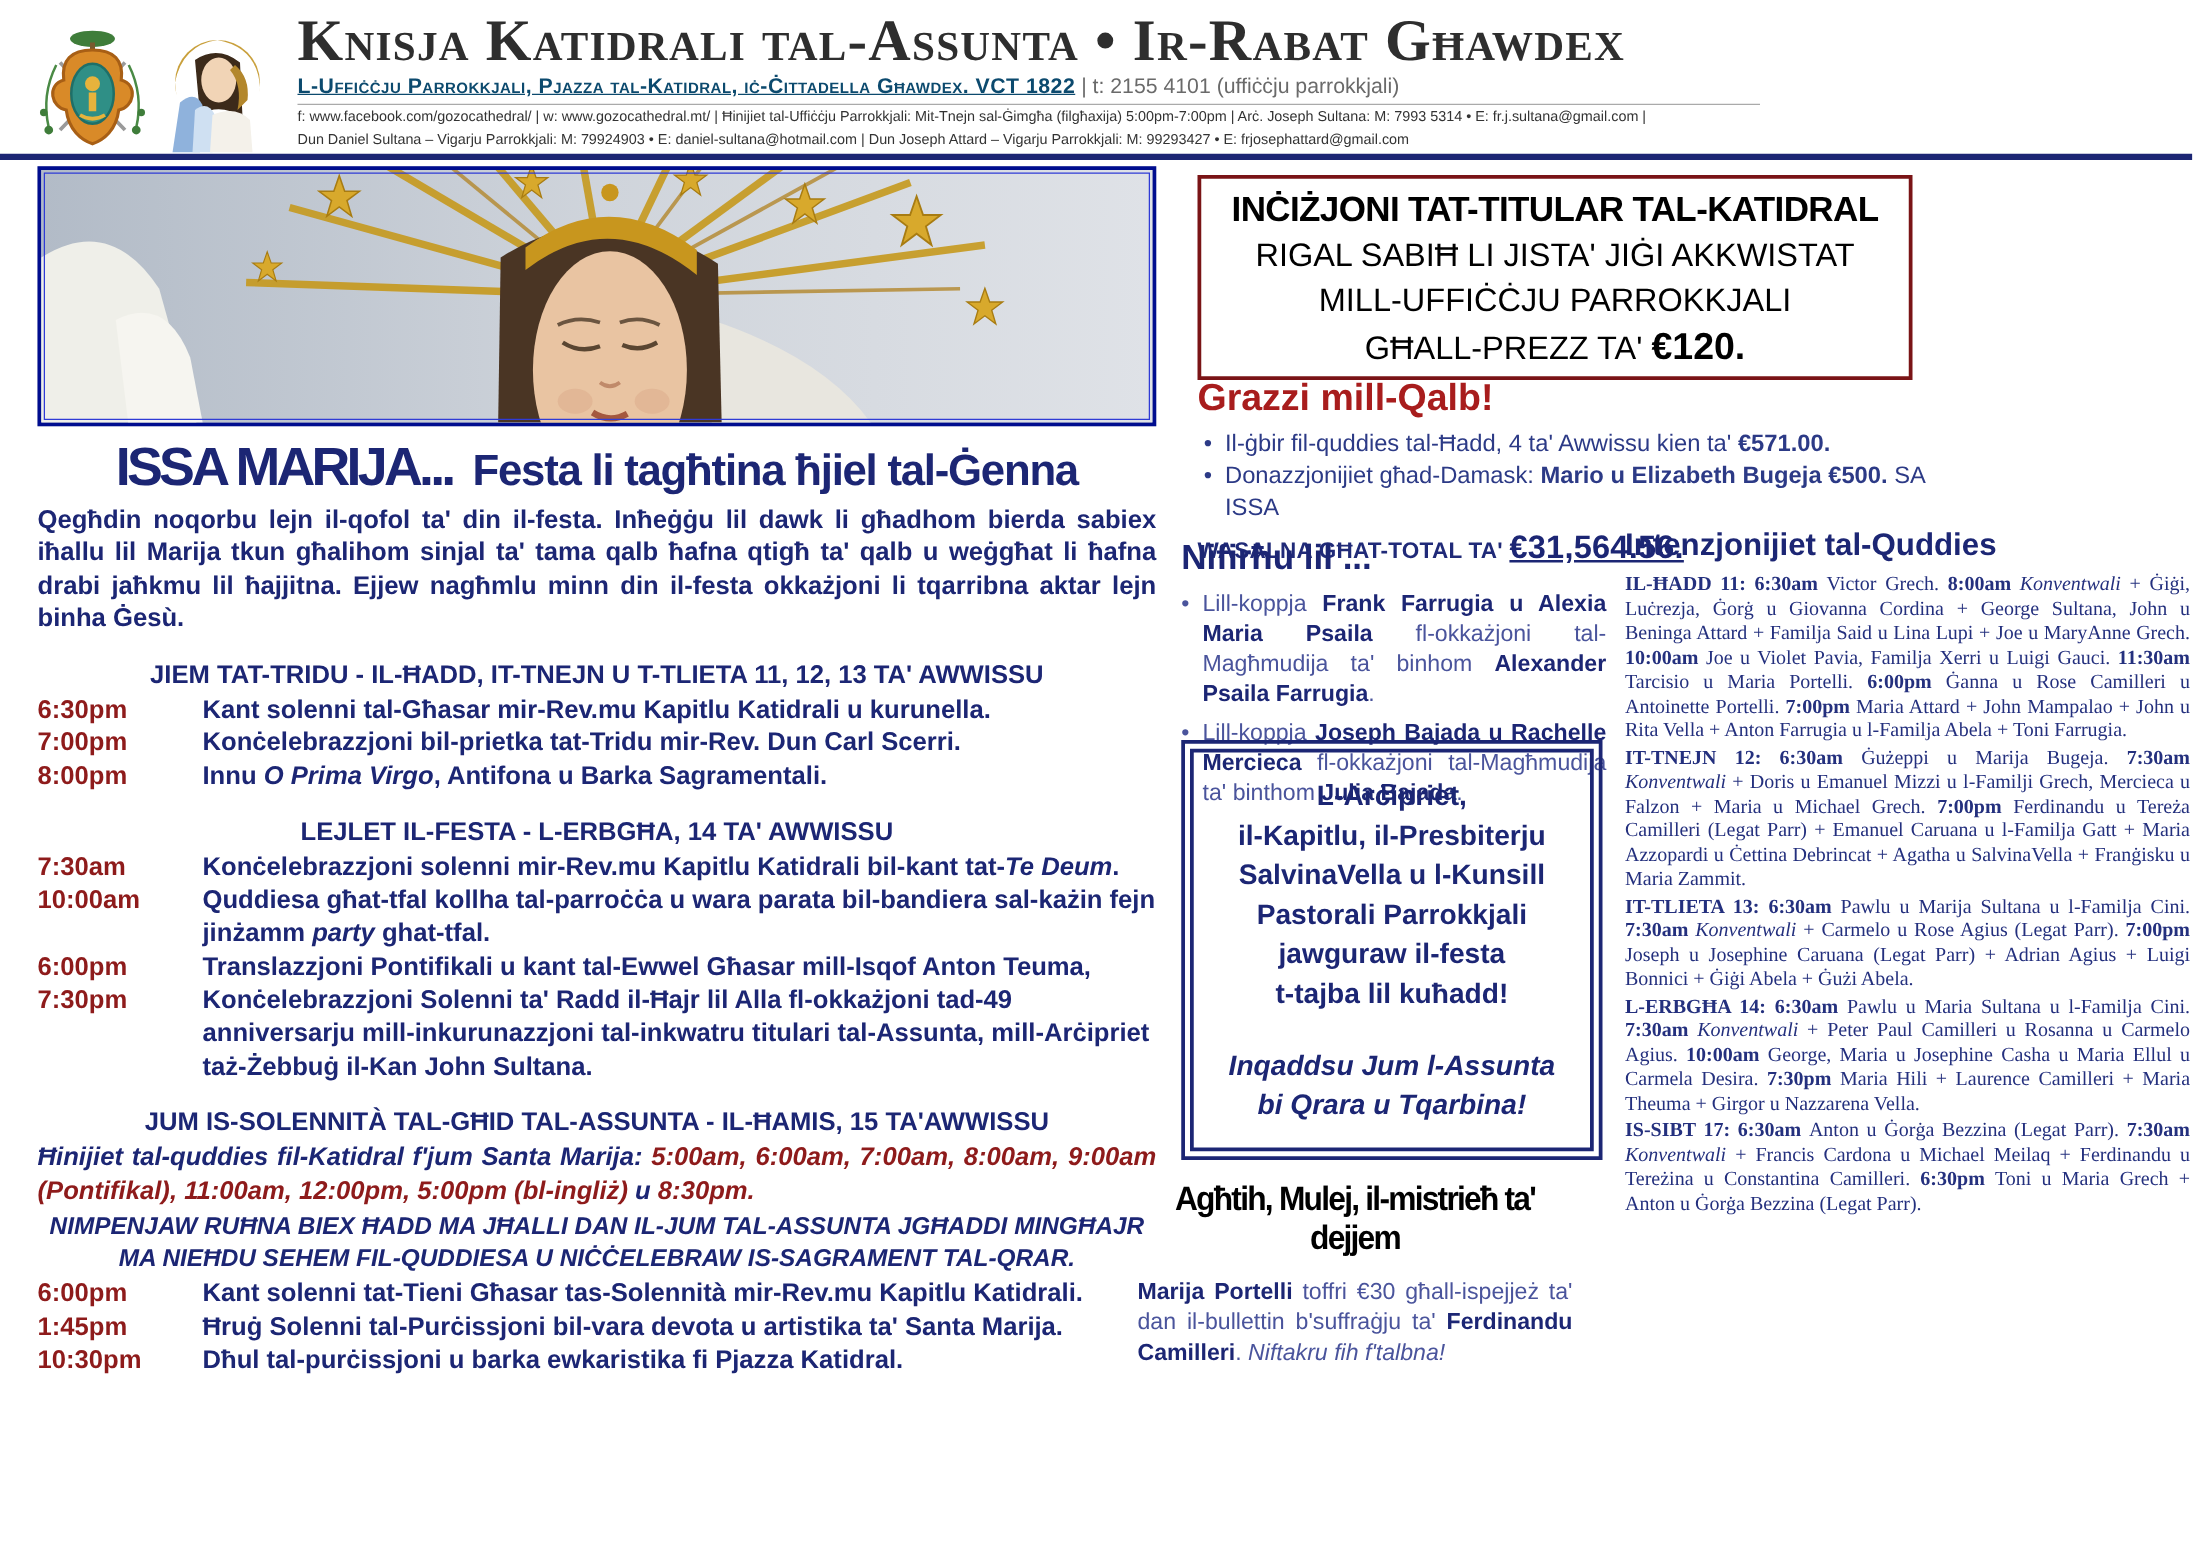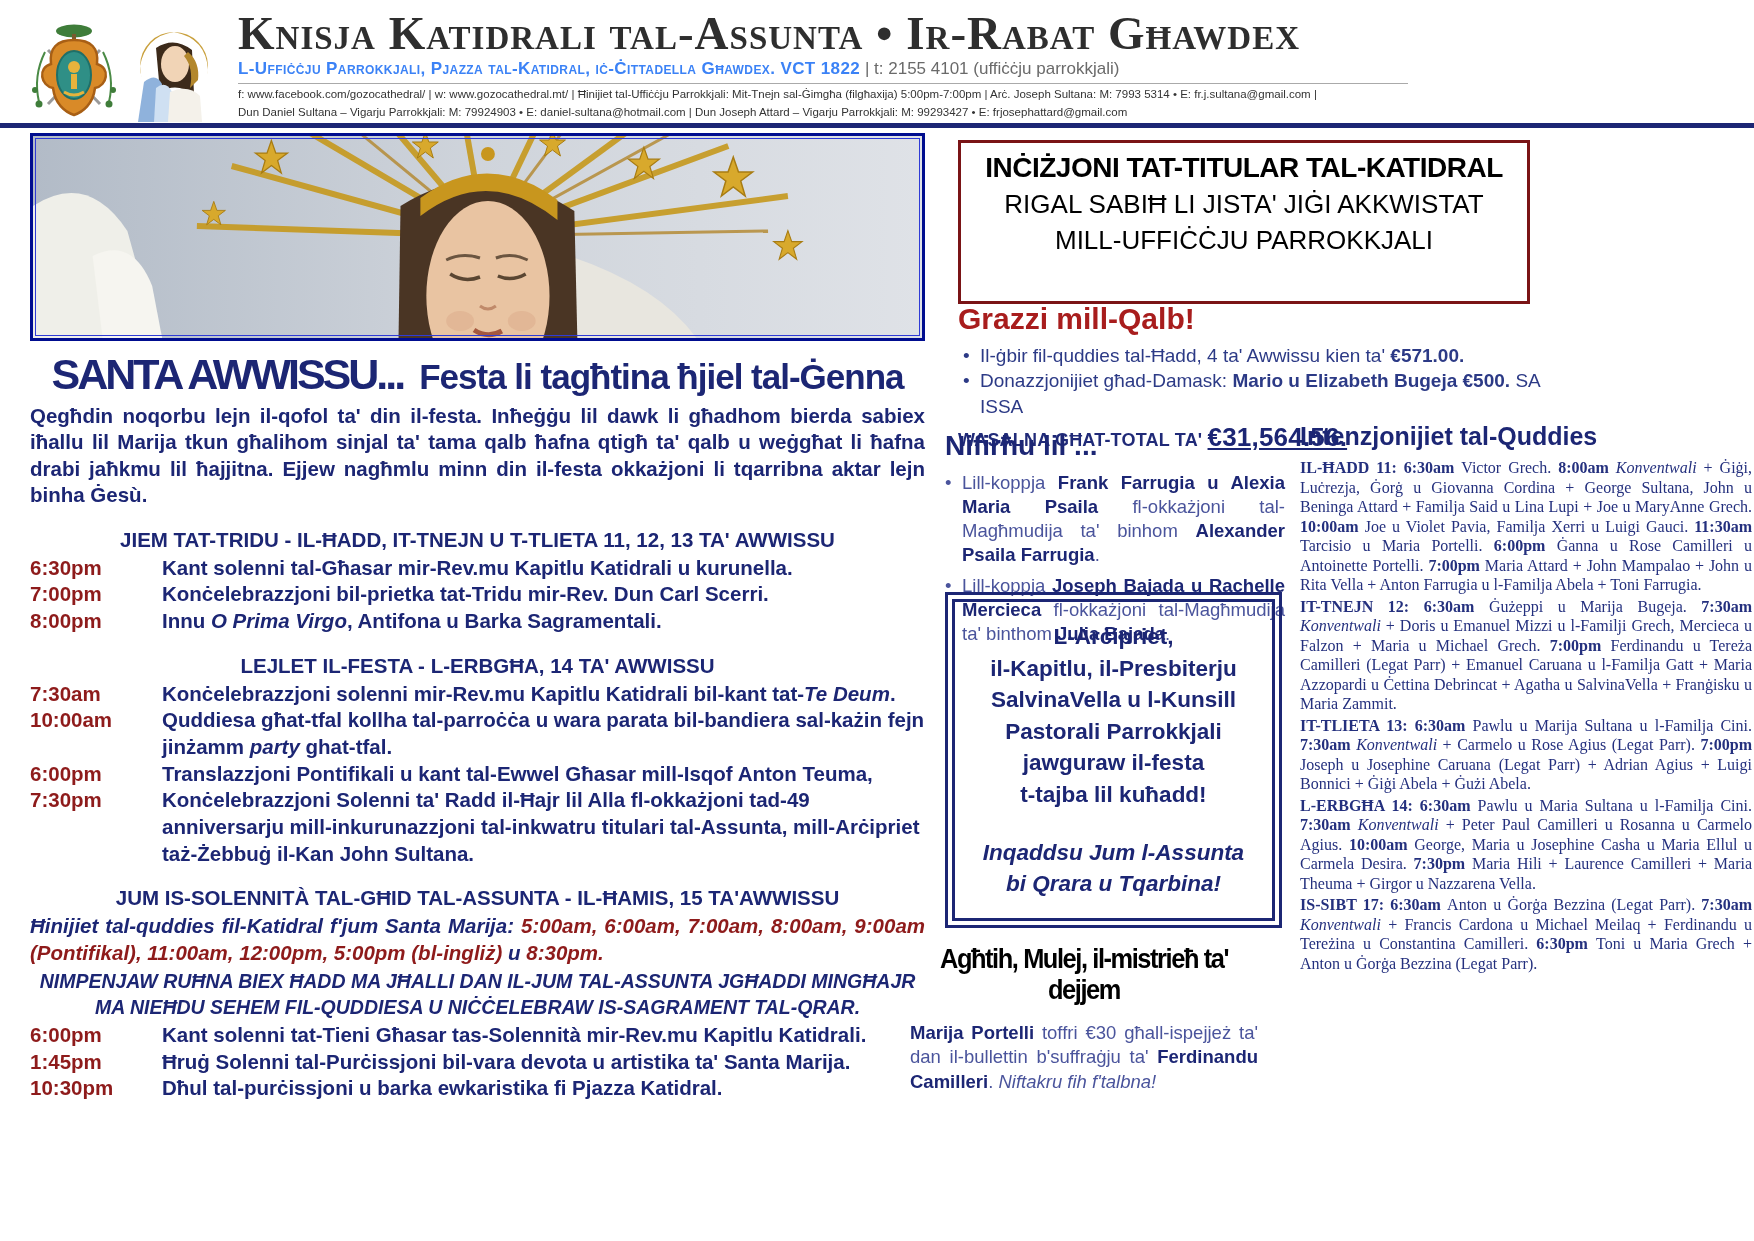--- a/index.html
+++ b/index.html
@@ -17,21 +17,21 @@
 
   
   .header{position:absolute;left:0;top:0;width:1754px;height:123px;}
   .logo{position:absolute;top:22px;}
   .crest{left:28px;}
   .madonna{left:126px;}
   .header-text{position:absolute;left:238px;top:10px;width:1500px;}
   .h-title{font-family:"Liberation Serif",serif;font-variant:small-caps;font-weight:bold;
            font-size:47px;color:#2e2e2e;line-height:1.02;letter-spacing:1px;}
   .h-addr{font-size:17px;margin-top:1px;white-space:nowrap;}
-  .h-addr .caps{font-variant:small-caps;font-weight:bold;color:#3b82f6;letter-spacing:.4px;}
+  .h-addr .caps{font-variant:small-caps;font-weight:bold;color:#0c4a6e;letter-spacing:.4px;text-decoration:underline;}
   .h-addr .phone{color:#6a6a6a;}
   .h-contact{font-size:11.5px;color:#333;margin-top:4px;line-height:1.55;border-top:1px solid #aaa;
              padding-top:2px;width:1170px;}
   .rule{position:absolute;left:0;top:123px;width:1754px;height:5px;background:var(--navy);}
 
   
   .left{position:absolute;left:30px;top:133px;width:895px;}
   .photo{position:relative;height:202px;border:3px solid #000d8f;background:#c9cfd7;}
   .photo-frame{position:absolute;inset:2px;border:1px solid #2f3bd6;z-index:2;}
   .photo svg{position:absolute;inset:0;width:100%;height:100%;}
@@ -195,21 +195,21 @@
         <path d="M468 140 q14 6 28 -2" stroke="#5a4632" stroke-width="3.5" fill="none"></path>
         <path d="M416 124 q16 -8 34 -2" stroke="#6b5540" stroke-width="3" fill="none"></path>
         <path d="M466 122 q16 -6 32 2" stroke="#6b5540" stroke-width="3" fill="none"></path>
         <path d="M450 170 q8 6 16 0" stroke="#c08a6a" stroke-width="3" fill="none"></path>
         <path d="M444 194 q14 9 28 1" stroke="#a4583f" stroke-width="5" fill="none"></path>
       </svg>
       <div class="photo-frame"></div>
     </div>
 
     <div class="headline">
-      <span class="cond">SANTA AWWISSU...</span>
+      <span class="cond">ISSA MARIJA...</span>
       <span class="rest">Festa li tagħtina ħjiel tal-Ġenna</span>
     </div>
 
     <div class="intro">Qegħdin noqorbu lejn il-qofol ta' din il-festa. Inħeġġu lil dawk li għadhom bierda sabiex iħallu lil Marija tkun għalihom sinjal ta' tama qalb ħafna qtigħ ta' qalb u weġgħat li ħafna drabi jaħkmu lil ħajjitna. Ejjew nagħmlu minn din il-festa okkażjoni li tqarribna aktar lejn binha Ġesù.</div>
 
     <div class="sec">
       <div class="sec-h">JIEM TAT-TRIDU -  IL-ĦADD, IT-TNEJN U T-TLIETA 11, 12, 13 TA' AWWISSU</div>
       <div class="row">
         <span class="time">6:30pm</span>
         <span class="desc"><span class="seg n">Kant solenni tal-Għasar mir-Rev.mu Kapitlu Katidrali u kurunella.</span></span>
@@ -260,20 +260,23 @@
         <span class="time">10:30pm</span>
         <span class="desc"><span class="seg n">Dħul tal-purċissjoni u barka ewkaristika fi Pjazza Katidral.</span></span>
       </div>
     </div>
   </div>
 
   <div class="notice">
     <div class="l1">INĊIŻJONI TAT-TITULAR TAL-KATIDRAL</div>
     <div class="l2">RIGAL SABIĦ LI JISTA' JIĠI AKKWISTAT</div>
     <div class="l3">MILL-UFFIĊĊJU PARROKKJALI</div>
+    <div class="l4">
+      <span>GĦALL-PREZZ TA' </span><span class="price">€120.</span>
+    </div>
   </div>
 
   <div class="grazzi">
     <div class="g-h">Grazzi mill-Qalb!</div>
     <div class="gr-b"><span class="seg n">Il-ġbir fil-quddies tal-Ħadd, 4 ta' Awwissu kien ta' </span><span class="seg b">€571.00.</span></div>
     <div class="gr-b"><span class="seg n">Donazzjonijiet għad-Damask: </span><span class="seg b">Mario u Elizabeth Bugeja €500.</span><span class="seg n"> SA ISSA</span></div>
     <div class="gr-total"><span class="seg n">WASALNA GĦAT-TOTAL TA'  </span><span class="seg ub">€31,564.56.</span></div>
   </div>
 
   <div class="nifirhu">

